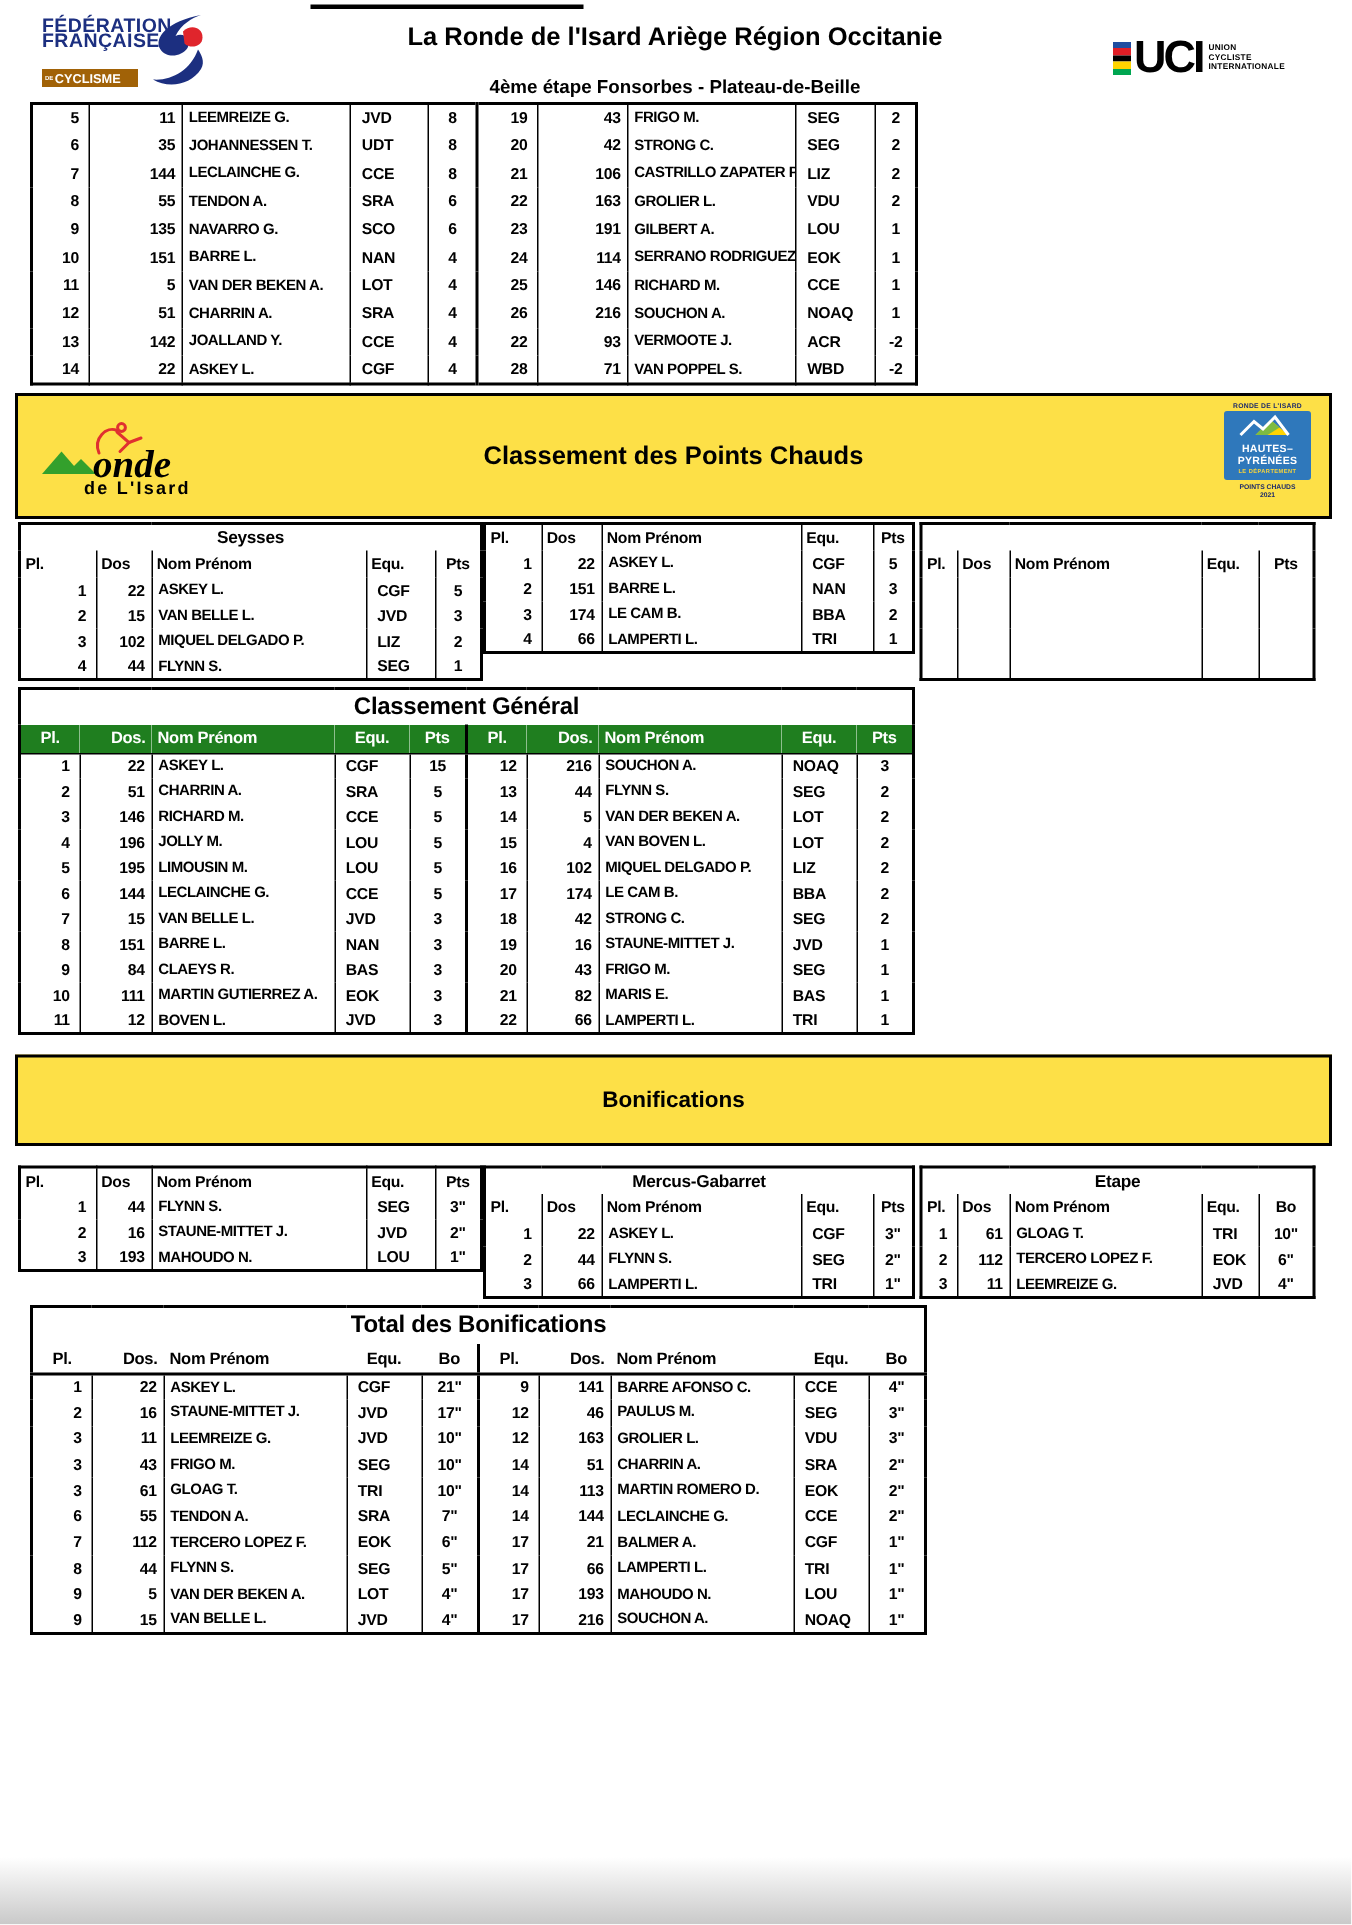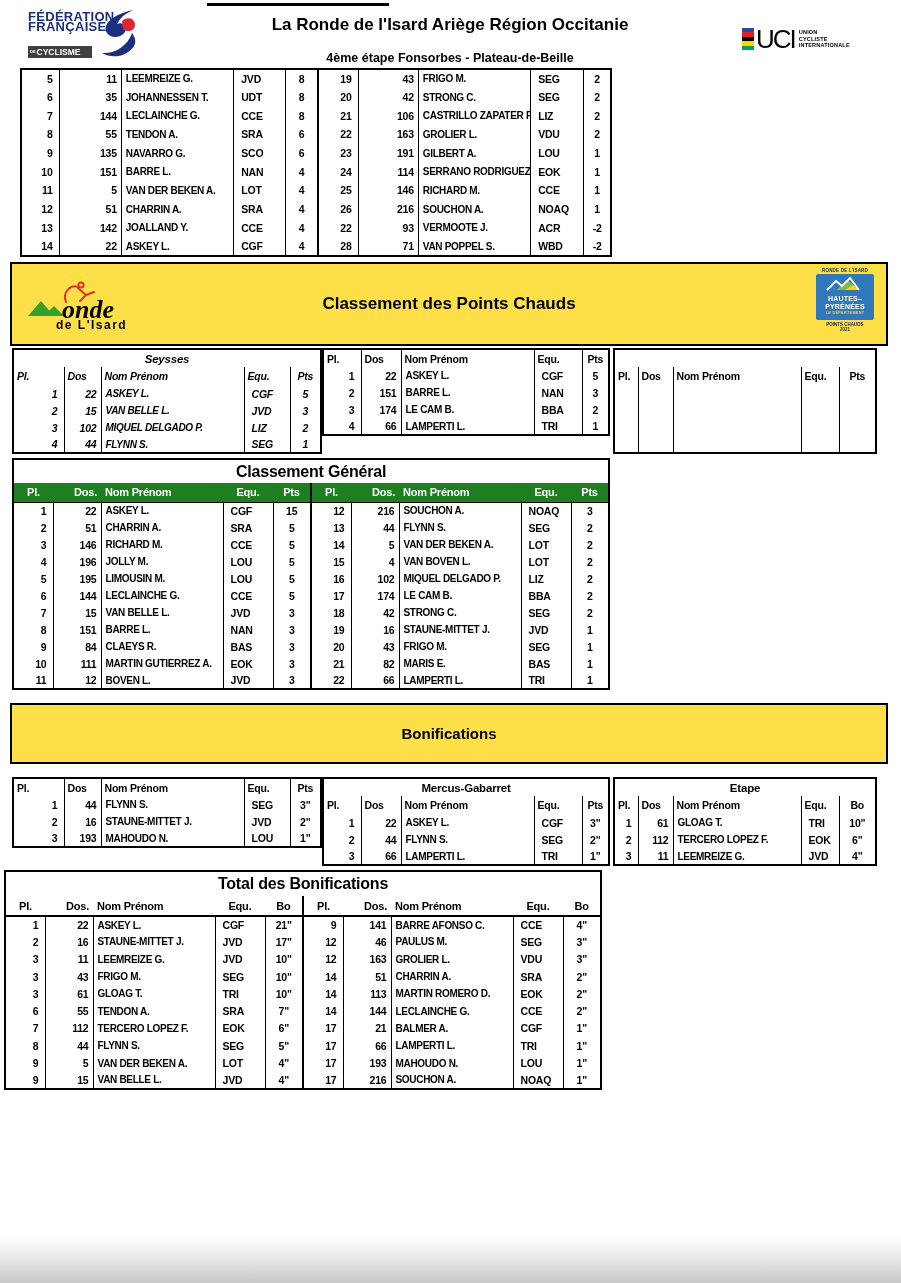--- a/index.html
+++ b/index.html
@@ -54,28 +54,28 @@
   .tb-t td { height:17.3px; }
 
   
   #top-rule { position:absolute; left:207px; top:3px; width:182px; height:3px; background:#000; }
   #page-title { position:absolute; left:150px; width:600px; top:15px; text-align:center; font-size:17px; font-weight:bold; }
   #page-subtitle { position:absolute; left:150px; width:600px; top:51px; text-align:center; font-size:12.5px; font-weight:bold; }
 
   .ffc { position:absolute; left:28px; top:9px; display:flex; align-items:center; }
   .ffc-text { width:64px; }
   .ffc-l1, .ffc-l2 { font-size:13px; font-weight:bold; color:#1c2f80; letter-spacing:0.3px; line-height:10px; }
-  .ffc-band { margin-top:14px; background:#404040; color:#fff; font-size:8.5px; font-weight:bold; padding:1px 2px; display:flex; align-items:center; gap:1px; }
+  .ffc-band { margin-top:14px; background:#a16207; color:#fff; font-size:8.5px; font-weight:bold; padding:1px 2px; display:flex; align-items:center; gap:1px; }
   .ffc-band .de { font-size:4px; line-height:4px; }
   .ffc-bird { margin-left:2px; }
 
   .uci { position:absolute; left:742px; top:26px; display:flex; align-items:center; }
   .uci-stripes { display:flex; flex-direction:column; margin-right:2px; }
   .uci-stripes i { display:block; width:12px; height:4.6px; }
-  .uci-word { font-size:26px; font-weight:normal; letter-spacing:-2px; line-height:26px; }
+  .uci-word { font-size:30px; font-weight:bold; letter-spacing:-2px; line-height:26px; }
   .uci-caption { margin-left:4px; font-size:5.5px; font-weight:bold; line-height:6.5px; letter-spacing:0.2px; }
 
   
   .box { position:absolute; left:10px; width:878px; border:2px solid #000; background:#fde047; display:flex; align-items:center; justify-content:center; }
   #pc-box { top:262px; height:84px; }
   #pc-box .box-title { font-size:17px; font-weight:bold; }
   #bonif-box { top:703px; height:61px; }
   #bonif-box .box-title { font-size:15px; font-weight:bold; }
 
   .ronde { position:absolute; left:14px; top:16px; }
@@ -296,21 +296,21 @@
         </svg>
         <div class="badge-b1">HAUTES–</div>
         <div class="badge-b2">PYRÉNÉES</div>
         <div class="badge-b3">LE DÉPARTEMENT</div>
       </div>
       <div class="badge-bot1">POINTS CHAUDS</div>
       <div class="badge-bot2">2021</div>
     </div>
   </div>
 
-  <table class="t small-t" style="left:12px; top:348px; width:308px;font-style:italic;">
+  <table class="t small-t" style="left:12px; top:348px; width:308px;">
     <colgroup>
         <col style="width: 51px;">
         <col style="width: 37px;">
         <col style="width: 143px;">
         <col style="width: 46px;">
         <col style="width: 31px;">
       </colgroup>
     <thead>
       <tr class="title">
           <th colspan="5">Seysses</th>
@@ -751,21 +751,21 @@
         <tr>
           <td class="c0">3</td>
           <td class="c1">11</td>
           <td class="c2">LEEMREIZE G.</td>
           <td class="c3">JVD</td>
           <td class="c4">4"</td>
         </tr>
       </tbody>
   </table>
 
-  <table class="t big-t tb-t" style="left:4px; top:870px; width:596px;">
+  <table class="t big-t tb-t" style="left:20px; top:870px; width:596px;">
     <colgroup>
         <col style="width: 40px;">
         <col style="width: 48px;">
         <col style="width: 122px;">
         <col style="width: 50px;">
         <col style="width: 38px;">
         <col style="width: 40px;">
         <col style="width: 48px;">
         <col style="width: 122px;">
         <col style="width: 50px;">

